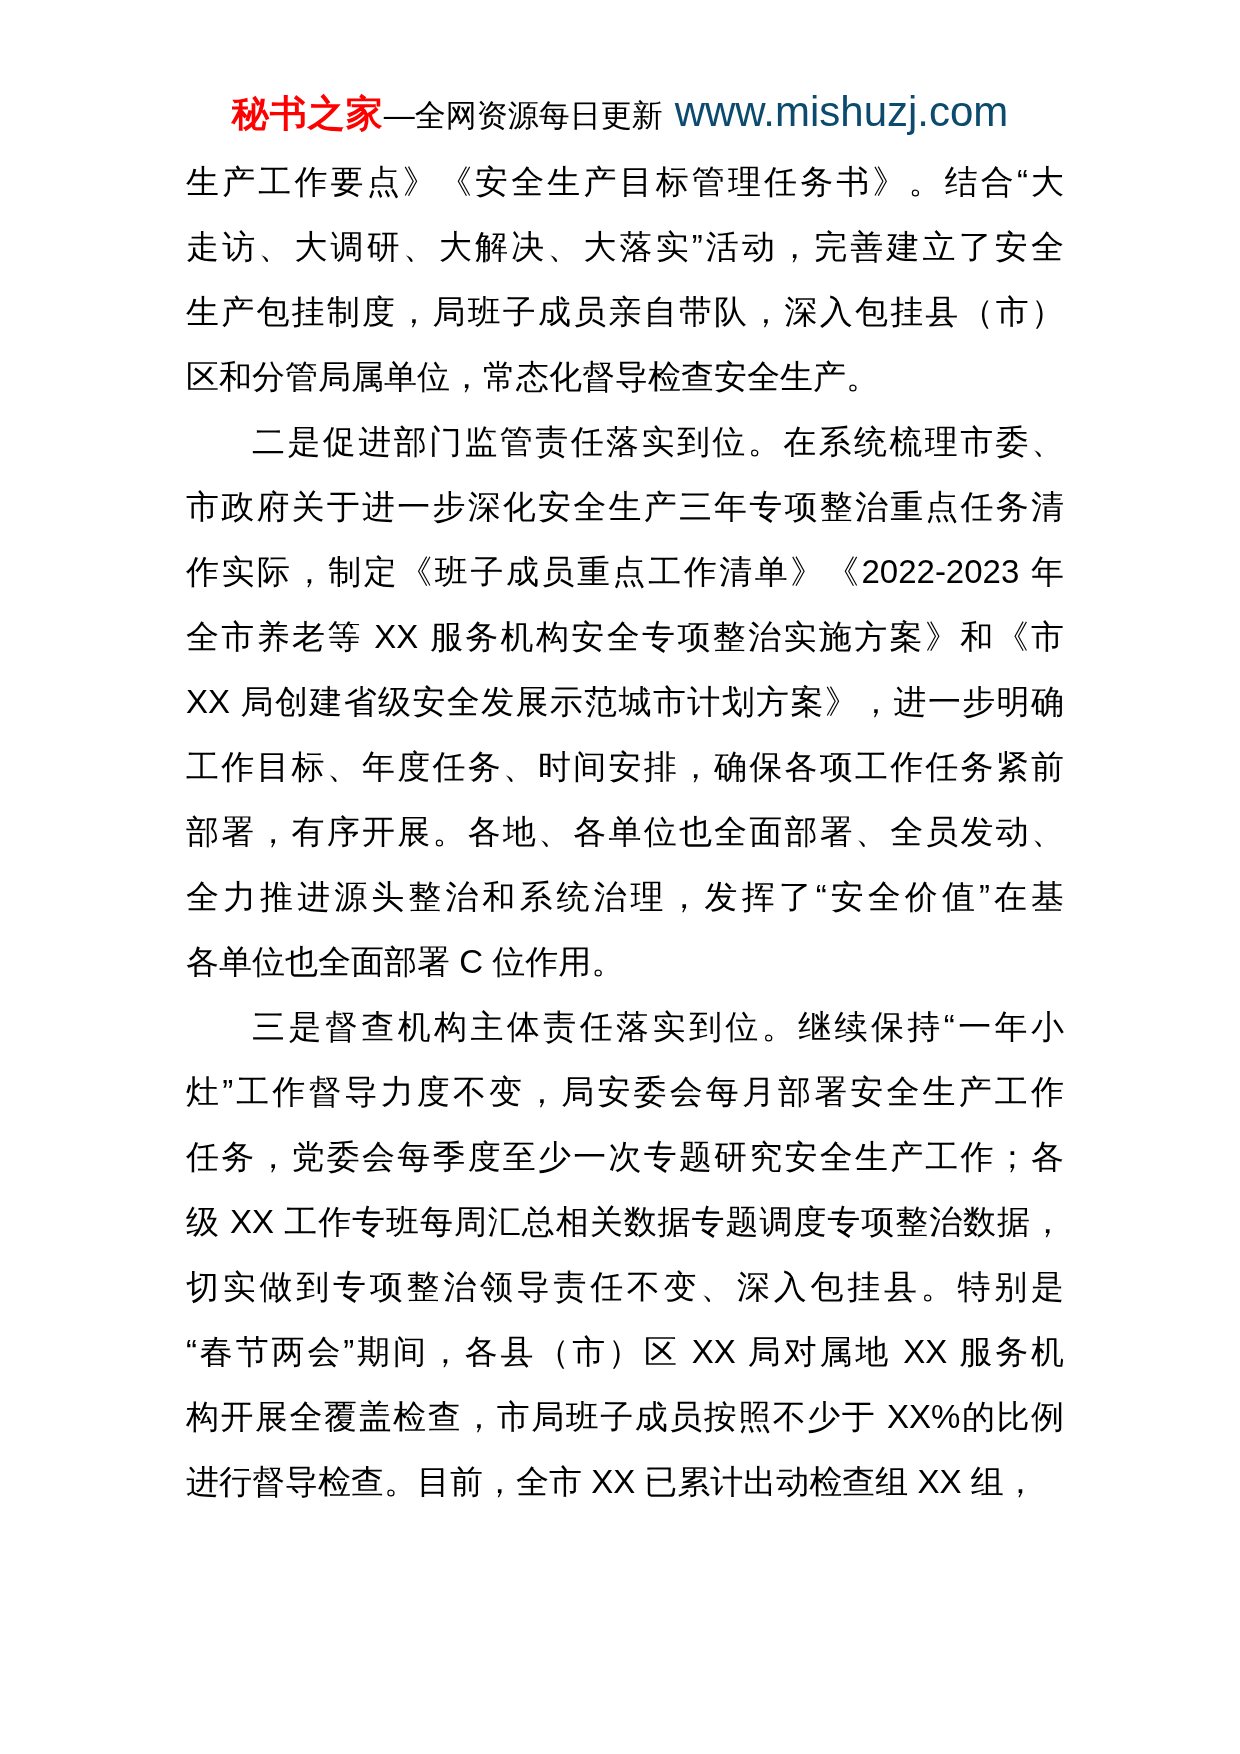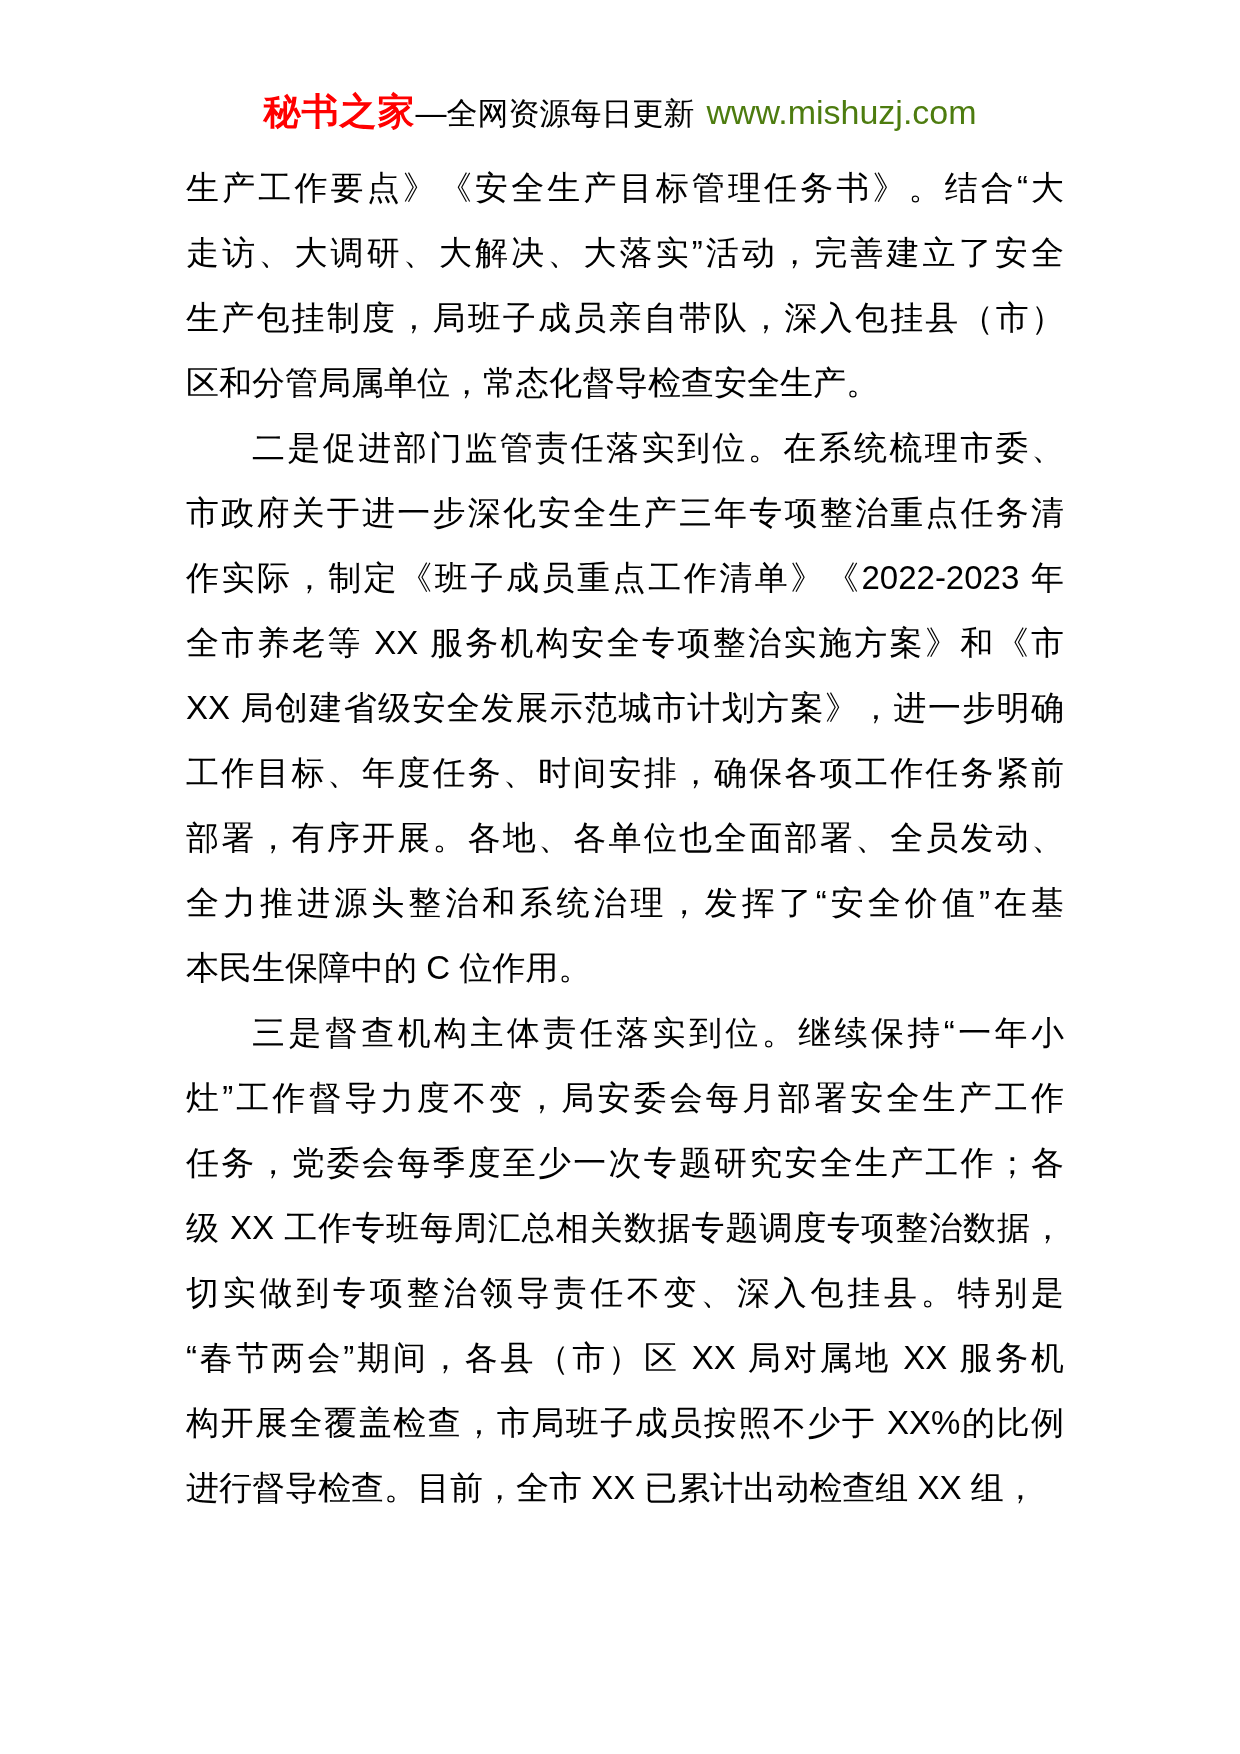--- a/index.html
+++ b/index.html
@@ -35,30 +35,30 @@
   }
   .doc-header .sep {
     font-size: 31px;
     color: #000000;
   }
   .doc-header .tagline {
     font-size: 31px;
     color: #000000;
   }
   .doc-header .url {
-    font-size: 34px;
-    color: #4d7c0f;
+    font-size: 42px;
+    color: #0c4a6e;
     margin-left: 12px;
     cursor: pointer;
   }
   
   .doc-body {
     position: absolute;
     left: 186px;
-    top: 155px;
+    top: 149px;
     width: 878px;
     color: #000000;
   }
   .line {
     height: 65px;
     line-height: 65px;
     font-size: 33px;
     color: #000000;
     text-align: justify;
     text-align-last: justify;
@@ -88,21 +88,21 @@
       <div class="line">生产包挂制度，局班子成员亲自带队，深入包挂县（市）</div>
       <div class="line short">区和分管局属单位，常态化督导检查安全生产。</div>
       <div class="line indent">二是促进部门监管责任落实到位。在系统梳理市委、</div>
       <div class="line">市政府关于进一步深化安全生产三年专项整治重点任务清</div>
       <div class="line">作实际，制定《班子成员重点工作清单》《2022-2023 年</div>
       <div class="line">全市养老等 XX 服务机构安全专项整治实施方案》和《市</div>
       <div class="line">XX 局创建省级安全发展示范城市计划方案》，进一步明确</div>
       <div class="line">工作目标、年度任务、时间安排，确保各项工作任务紧前</div>
       <div class="line">部署，有序开展。各地、各单位也全面部署、全员发动、</div>
       <div class="line">全力推进源头整治和系统治理，发挥了“安全价值”在基</div>
-      <div class="line short">本民生保障中的 C 位作用。</div>
+      <div class="line short">各单位也全面部署 C 位作用。</div>
       <div class="line indent">三是督查机构主体责任落实到位。继续保持“一年小</div>
       <div class="line">灶”工作督导力度不变，局安委会每月部署安全生产工作</div>
       <div class="line">任务，党委会每季度至少一次专题研究安全生产工作；各</div>
       <div class="line">级 XX 工作专班每周汇总相关数据专题调度专项整治数据，</div>
       <div class="line">切实做到专项整治领导责任不变、深入包挂县。特别是</div>
       <div class="line">“春节两会”期间，各县（市）区 XX 局对属地 XX 服务机</div>
       <div class="line">构开展全覆盖检查，市局班子成员按照不少于 XX%的比例</div>
       <div class="line short">进行督导检查。目前，全市 XX 已累计出动检查组 XX 组，</div>
     </div>
 

